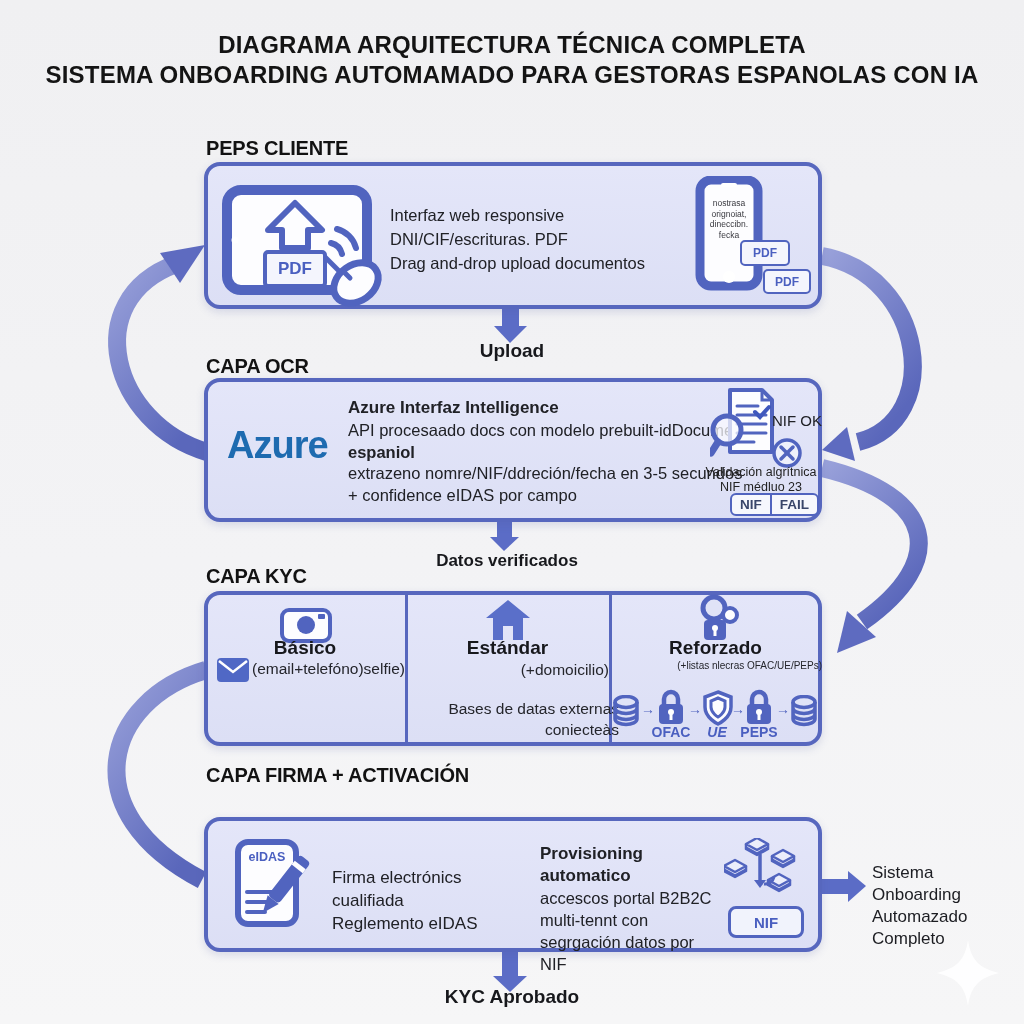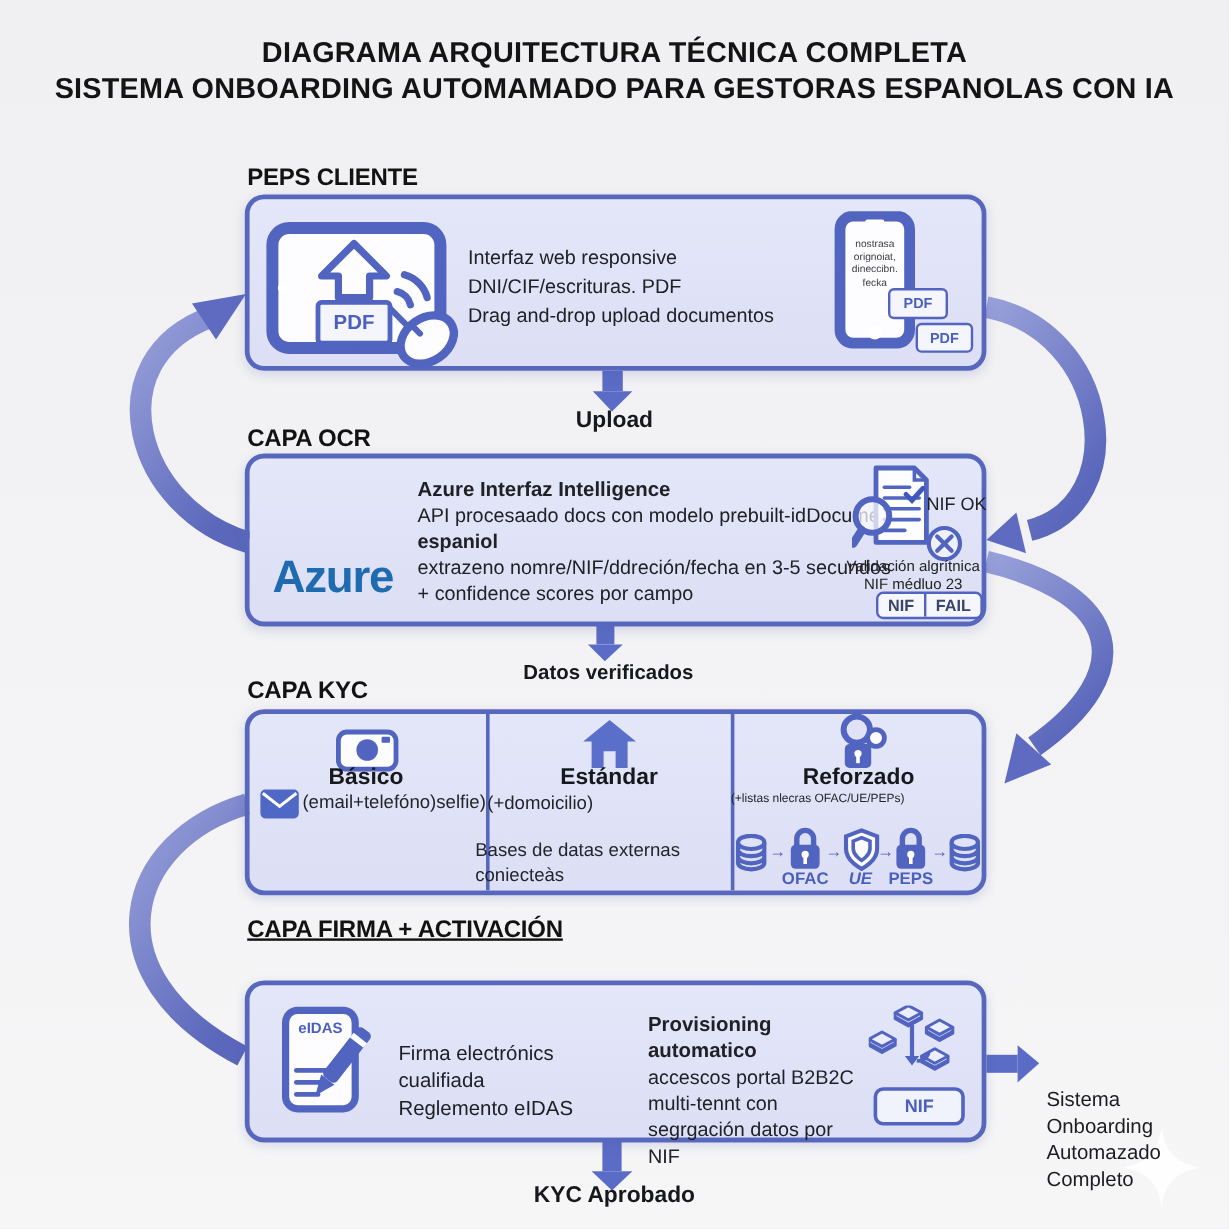--- a/index.html
+++ b/index.html
@@ -23,25 +23,25 @@
              color:#4a5fc0;font-weight:bold;display:flex;align-items:center;justify-content:center;}
   .niffail{display:inline-flex;border:2.5px solid #5164bf;border-radius:6px;background:#f6f7fd;
            color:#39456a;font-weight:bold;font-size:13.5px;overflow:hidden;}
   .niffail span{padding:2px 8px;}
   .niffail span:last-child{border-left:2.5px solid #5164bf;}
   .nif-badge{border:3px solid #5164bf;border-radius:8px;background:#f1f3fc;color:#4a5fc0;
              font-weight:bold;font-size:15px;display:flex;align-items:center;justify-content:center;}
   .chip-lbl{font-weight:bold;font-size:14px;color:#4a5fc0;text-align:center;}
   .mini-arrow{font-size:14px;color:#5164bf;font-weight:bold;}
   .kyc-title{font-weight:bold;font-size:19px;color:#17181c;text-align:center;}
-  .kyc-sub{font-size:15.5px;color:#24252b;text-align:left;}
+  .kyc-sub{font-size:15.5px;color:#24252b;text-align:right;}
   .phone-screen{font-size:8.5px;line-height:10.5px;color:#3a3a40;text-align:center;}
   .validation{font-size:12.5px;line-height:15px;color:#222;text-align:center;}
-  .azure-logo{font-size:38px;font-weight:bold;color:#1e6bb0;letter-spacing:-1px;margin-top:36px;}
-  .out-text{font-size:17px;line-height:22px;color:#1c1d22;margin-top:44px;}
+  .azure-logo{font-size:38px;font-weight:bold;color:#1e6bb0;letter-spacing:-1px;}
+  .out-text{font-size:17px;line-height:22px;color:#1c1d22;}
   .flow-lbl{font-weight:bold;font-size:19px;color:#17181c;text-align:center;}
 </style>
 </head>
 <body>
 
 <div id="canvas">
 
   <svg class="abs" style="left:0;top:0;" width="1024" height="1024" viewBox="0 0 1024 1024">
     <defs>
       <linearGradient id="cg" x1="0" y1="0" x2="0.6" y2="1">
@@ -137,21 +137,21 @@
   <div class="abs seclbl" style="left:206px;top:355px;">CAPA OCR</div>
   <div class="abs box" style="left:204px;top:378px;width:618px;height:144px;"></div>
 
   <div class="abs azure-logo" style="left:227px;top:424px;">Azure</div>
 
   <div class="abs" style="left:348px;top:396px;width:420px;">
     <div class="bodytext bold" style="font-size:17px;">Azure Interfaz Intelligence</div>
     <div class="bodytext" style="line-height:21.5px;">API procesaado docs con modelo prebuilt-idDocument</div>
     <div class="bodytext bold" style="line-height:21.5px;">espaniol</div>
     <div class="bodytext" style="line-height:21.5px;">extrazeno nomre/NIF/ddreción/fecha en 3-5 secundos</div>
-    <div class="bodytext" style="line-height:21.5px;">+ confidence scores por campo</div>
+    <div class="bodytext" style="line-height:21.5px;">+ confidence eIDAS por campo</div>
   </div>
 
   <svg class="abs" style="left:710px;top:386px;" width="68" height="80" viewBox="0 0 68 80">
     <path d="M20 4 H52 L62 14 V66 H20 Z" fill="#fdfdff" stroke="#5164bf" stroke-width="4" stroke-linejoin="round"></path>
     <path d="M52 4 V14 H62" fill="none" stroke="#5164bf" stroke-width="3"></path>
     <g stroke="#5164bf" stroke-width="3" stroke-linecap="round">
       <line x1="27" y1="20" x2="48" y2="20"></line>
         <line x1="27" y1="29" x2="56" y2="29"></line>
       <line x1="27" y1="38" x2="56" y2="38"></line>
         <line x1="27" y1="47" x2="56" y2="47"></line>
@@ -240,21 +240,21 @@
   </svg>
   <span class="abs mini-arrow" style="left:776px;top:701px;">→</span>
   <svg class="abs" style="left:791px;top:695px;" width="26" height="32" viewBox="0 0 26 32">
     <ellipse cx="13" cy="7" rx="11" ry="5.5" fill="#e0e3f7" stroke="#5164bf" stroke-width="3.5"></ellipse>
     <path d="M2 7 V24 a11 5.5 0 0 0 22 0 V7 M2 13 a11 5.5 0 0 0 22 0 M2 19 a11 5.5 0 0 0 22 0" fill="none" stroke="#5164bf" stroke-width="3.5"></path>
   </svg>
   <div class="abs chip-lbl" style="left:648px;top:724px;width:46px;">OFAC</div>
   <div class="abs chip-lbl" style="left:701px;top:724px;width:32px;font-style:italic;">UE</div>
   <div class="abs chip-lbl" style="left:737px;top:724px;width:44px;">PEPS</div>
 
-  <div class="abs seclbl" style="left:206px;top:764px;text-decoration:underline;">CAPA FIRMA + ACTIVACIÓN</div>
+  <div class="abs seclbl" style="left:206px;top:764px;">CAPA FIRMA + ACTIVACIÓN</div>
   <div class="abs box" style="left:204px;top:817px;width:618px;height:135px;"></div>
 
   <svg class="abs" style="left:233px;top:838px;" width="86" height="94" viewBox="0 0 86 94">
     <rect x="5" y="4" width="58" height="82" rx="10" fill="#fdfdff" stroke="#5164bf" stroke-width="6"></rect>
     <g stroke="#5164bf" stroke-width="4" stroke-linecap="round">
       <line x1="14" y1="54" x2="40" y2="54"></line>
         <line x1="14" y1="64" x2="36" y2="64"></line>
         <line x1="14" y1="74" x2="32" y2="74"></line>
     </g>
     <g transform="rotate(38 48 50)">

